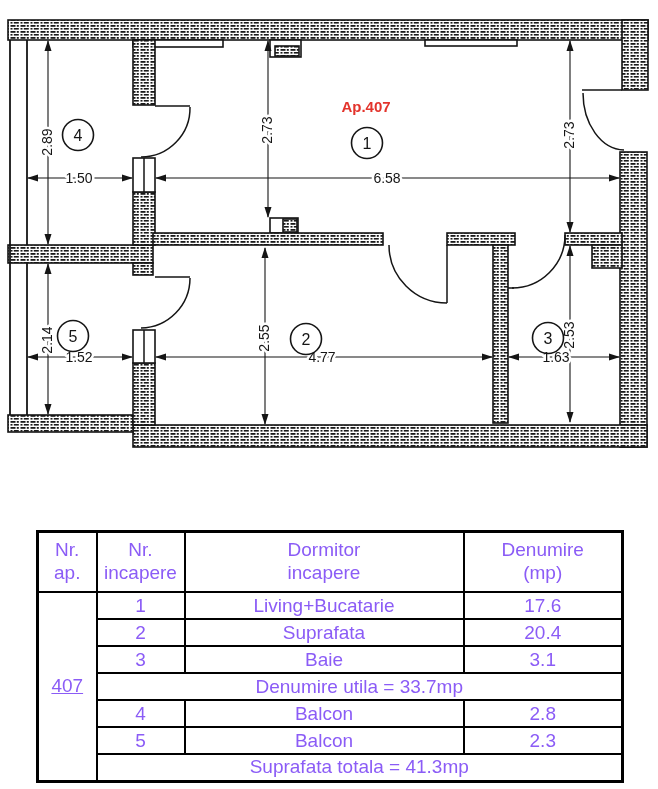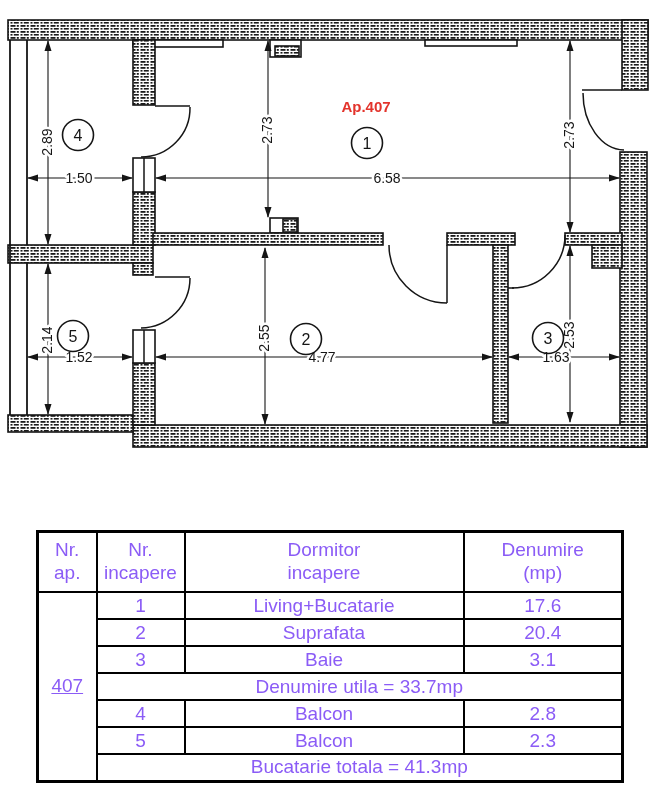--- a/index.html
+++ b/index.html
@@ -266,17 +266,17 @@
       <td>4</td>
       <td>Balcon</td>
       <td>2.8</td>
     </tr>
     <tr class="drow">
       <td>5</td>
       <td>Balcon</td>
       <td>2.3</td>
     </tr>
     <tr class="drow">
-      <td colspan="3">Bucatarie totala = 41.3mp</td>
+      <td colspan="3">Suprafata totala = 41.3mp</td>
     </tr>
   </tbody>
     </table>
 </div>
 
 </body></html>

